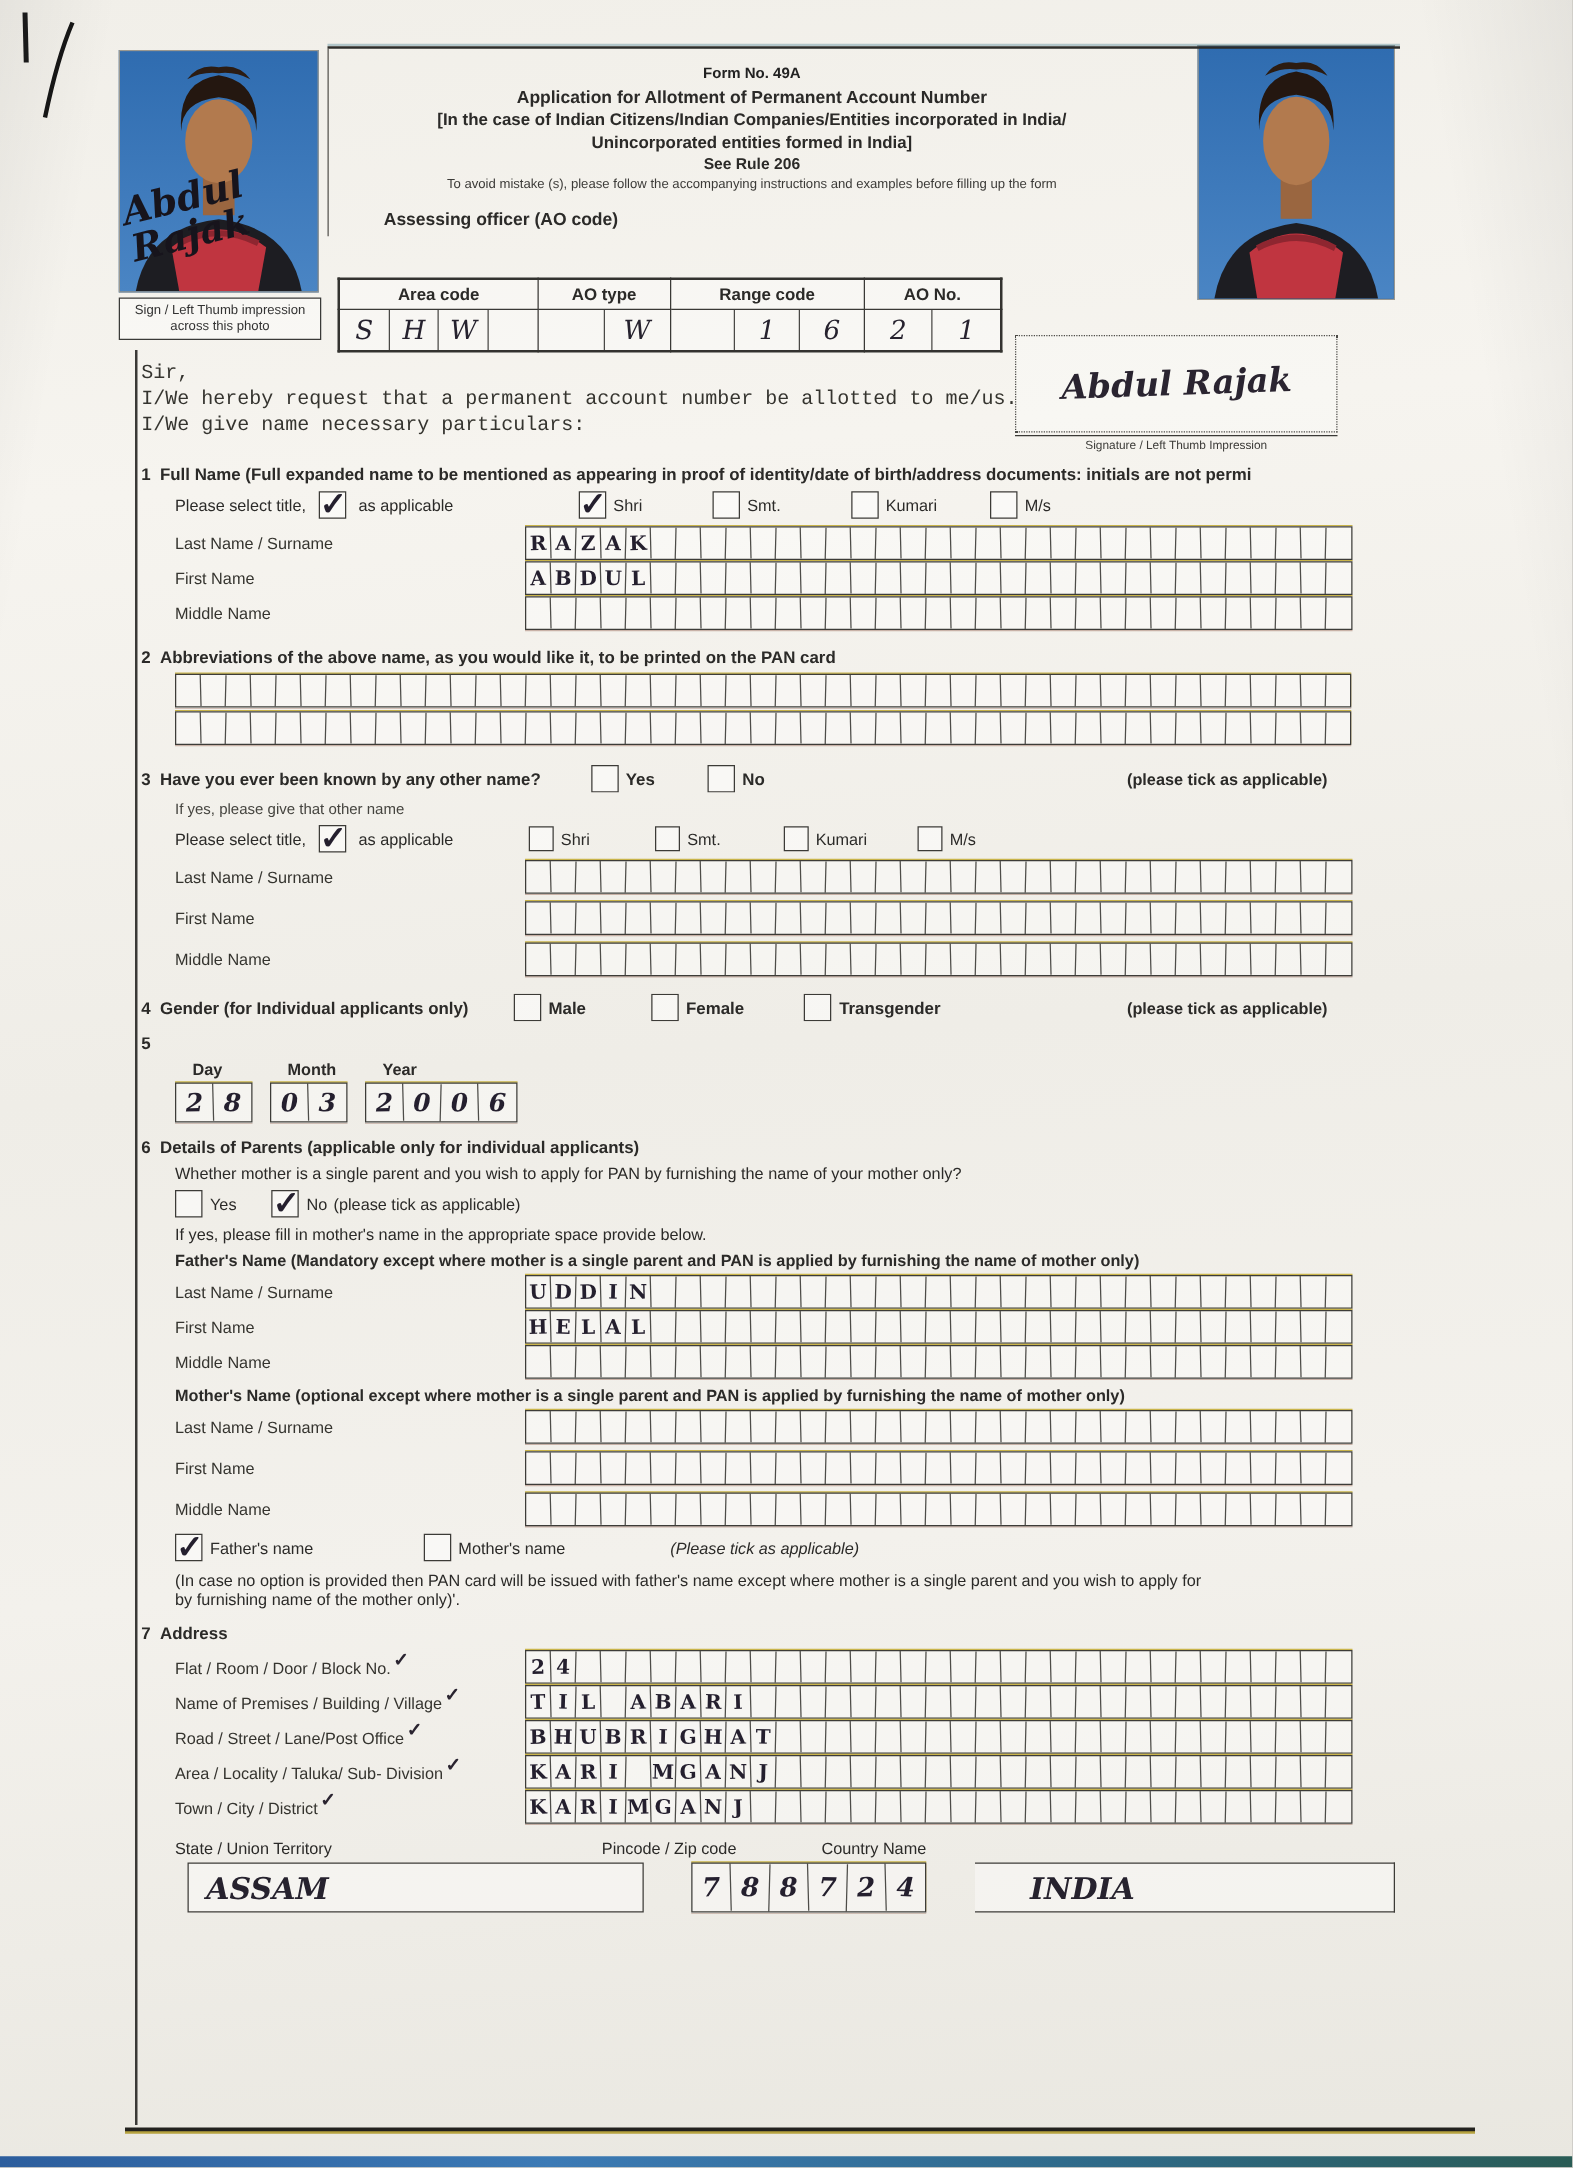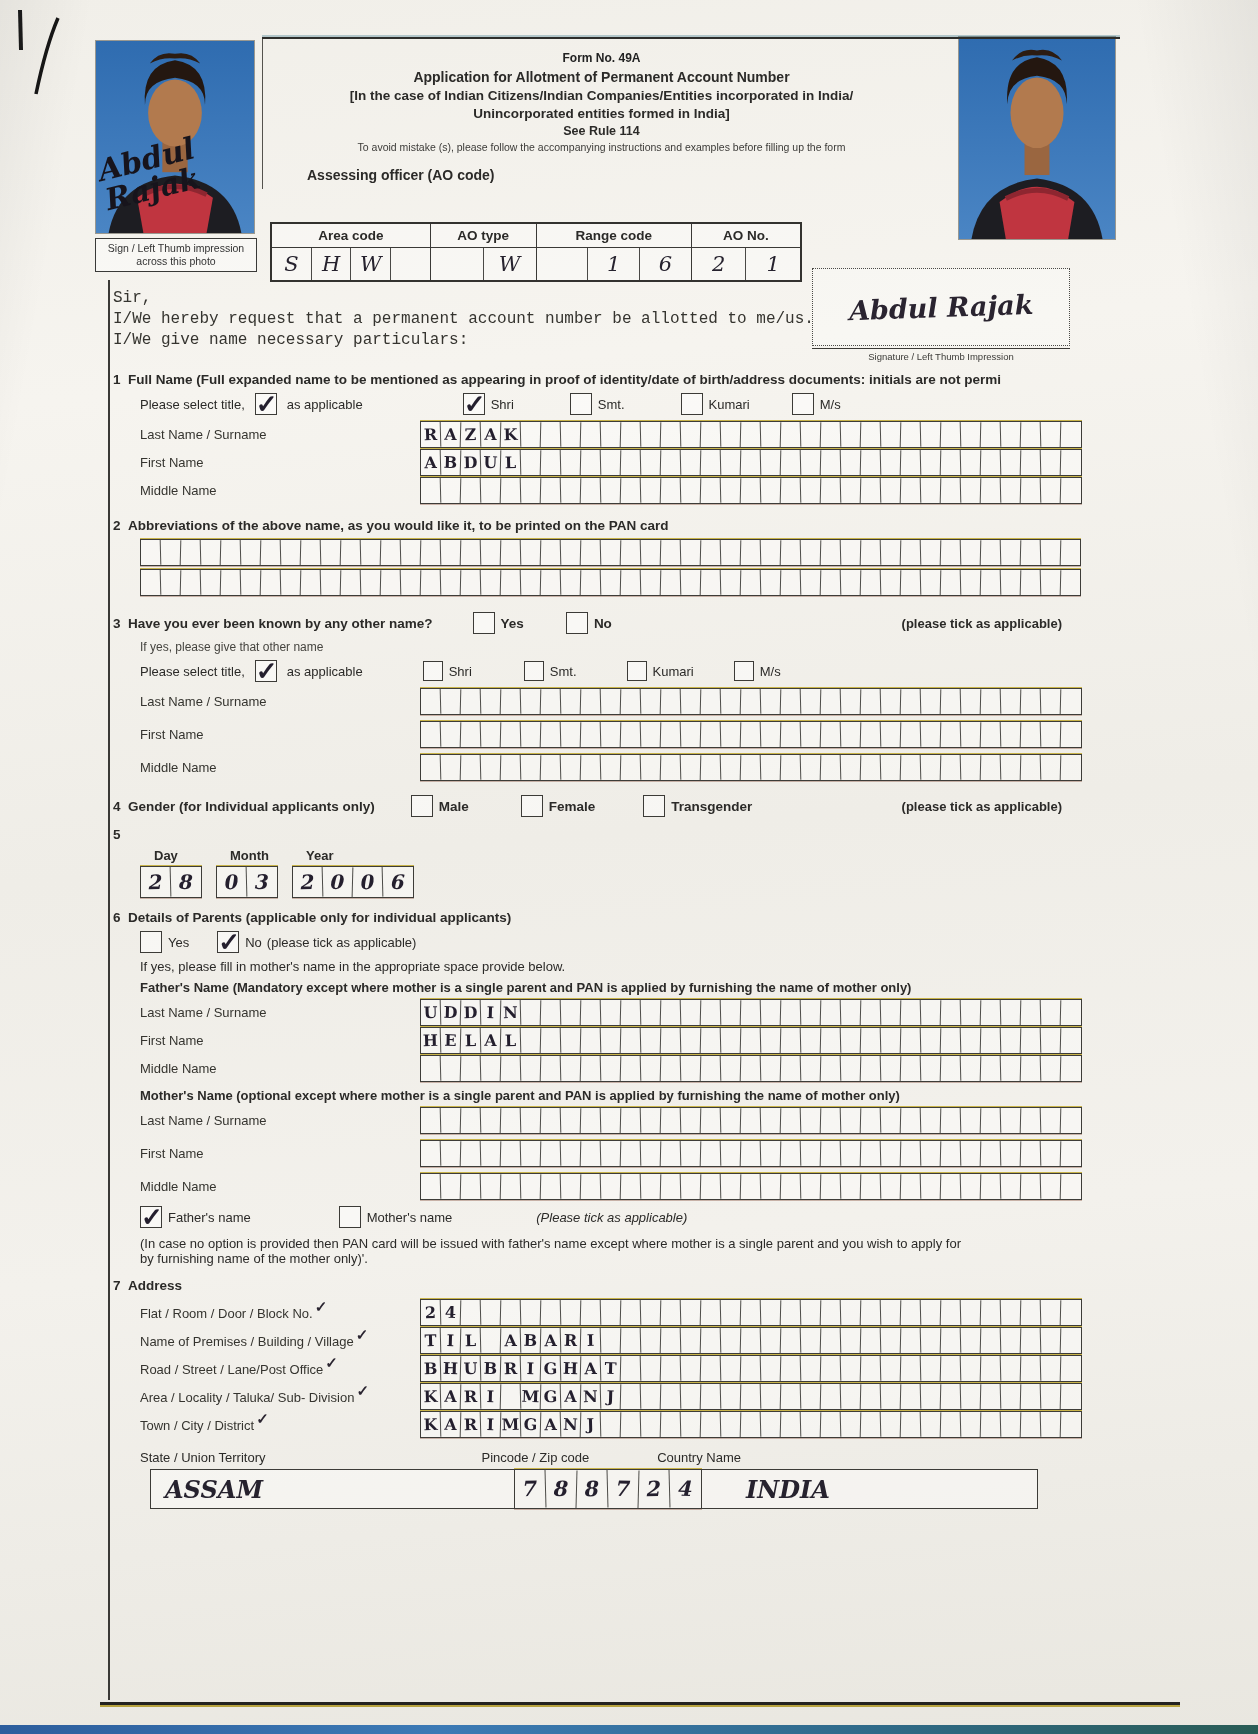--- a/index.html
+++ b/index.html
@@ -90,21 +90,21 @@
   .grid.dob { height:32px; }
   .grid.dob .cell { width:30px; font-size:20px; line-height:30px; font-style:italic; }
 
   .bold-line { font-weight:bold; font-size:13px; white-space:nowrap; overflow:hidden; }
   .plain-line { font-size:13px; white-space:nowrap; overflow:hidden; }
   .italic { font-style:italic; font-weight:normal; }
 
   .residence { font-weight:bold; font-size:13px; text-decoration:underline; margin:4px 0 6px 0; }
 
   .addr-labels { display:flex; font-size:13px; margin-top:12px; }
-  .addr-strip { display:flex; margin:4px 0 0 50px; }
+  .addr-strip { display:flex; margin:4px 0 0 50px;gap:39px; }
   .box { border:1.5px solid #3c3b37; height:40px; background:rgba(255,255,255,0.4); display:flex; align-items:center; }
   .state-box { width:365px; padding-left:14px; }
   .country-box { width:336px; border-left:none; padding-left:44px; }
   .grid.pin { height:40px; margin-left:-1px; }
   .grid.pin .cell { width:31px; font-size:21px; line-height:37px; font-style:italic; }
   .hw-big { font-family:"DejaVu Serif", serif; font-style:italic; font-weight:bold; font-size:24px; color:#26222e; }
 
   .form-bottom-line { position:absolute; left:100px; top:1702px; width:1080px; border-top:3px solid #23221f; box-shadow:0 2px 0 #b7a33f; }
   .scan-strip { position:absolute; left:0; bottom:0; width:100%; height:9px; background:linear-gradient(90deg,#2d5e9d 0%,#3c7ab5 35%,#2f6a88 70%,#2a5c55 100%); }
 </style>
@@ -158,21 +158,21 @@
     </svg>
   </div>
 
   <div class="top-line"></div>
 
   <div class="header-block">
     <div class="h-formno">Form No. 49A</div>
     <div class="h-title">Application for Allotment of Permanent Account Number</div>
     <div class="h-br">[In the case of Indian Citizens/Indian Companies/Entities incorporated in India/</div>
     <div class="h-br">Unincorporated entities formed in India]</div>
-    <div class="h-rule">See Rule 114</div>
+    <div class="h-rule">See Rule 206</div>
     <div class="h-note">To avoid mistake (s), please follow the accompanying instructions and examples before filling up the form</div>
     <div class="ao-label">Assessing officer (AO code)</div>
   </div>
 
   <table class="ao-table">
     <tbody>
         <tr>
       <th class="c-area">Area code</th>
       <th class="c-aotype">AO type</th>
       <th class="c-range">Range code</th>
@@ -640,20 +640,21 @@
             <span class="cell">0</span>
             <span class="cell">6</span>
           </div>
       </div>
     </div>
 
     <div class="sec-head" style="margin-top:12px">
       <span class="sec-no">6</span>
       <span>Details of Parents (applicable only for individual applicants)</span>
     </div>
+    <div class="plain-line indent">Whether mother is a single parent and you wish to apply for PAN by furnishing the name of your mother only?</div>
     <div class="cbrow indent">
       <span class="cb"></span>
       <span class="cblabel">Yes</span>
       <span class="cb checked" style="margin-left:28px">✓</span>
       <span class="cblabel">No</span>
       <span style="margin-left:5px">(please tick as applicable)</span>
     </div>
     <div class="plain-line indent">If yes, please fill in mother's name in the appropriate space provide below.</div>
     <div class="bold-line indent" style="margin-top:6px">Father's Name (Mandatory except where mother is a single parent and PAN is applied by furnishing the name of mother only)</div>
     <div class="frow" style="margin-top:4px">

